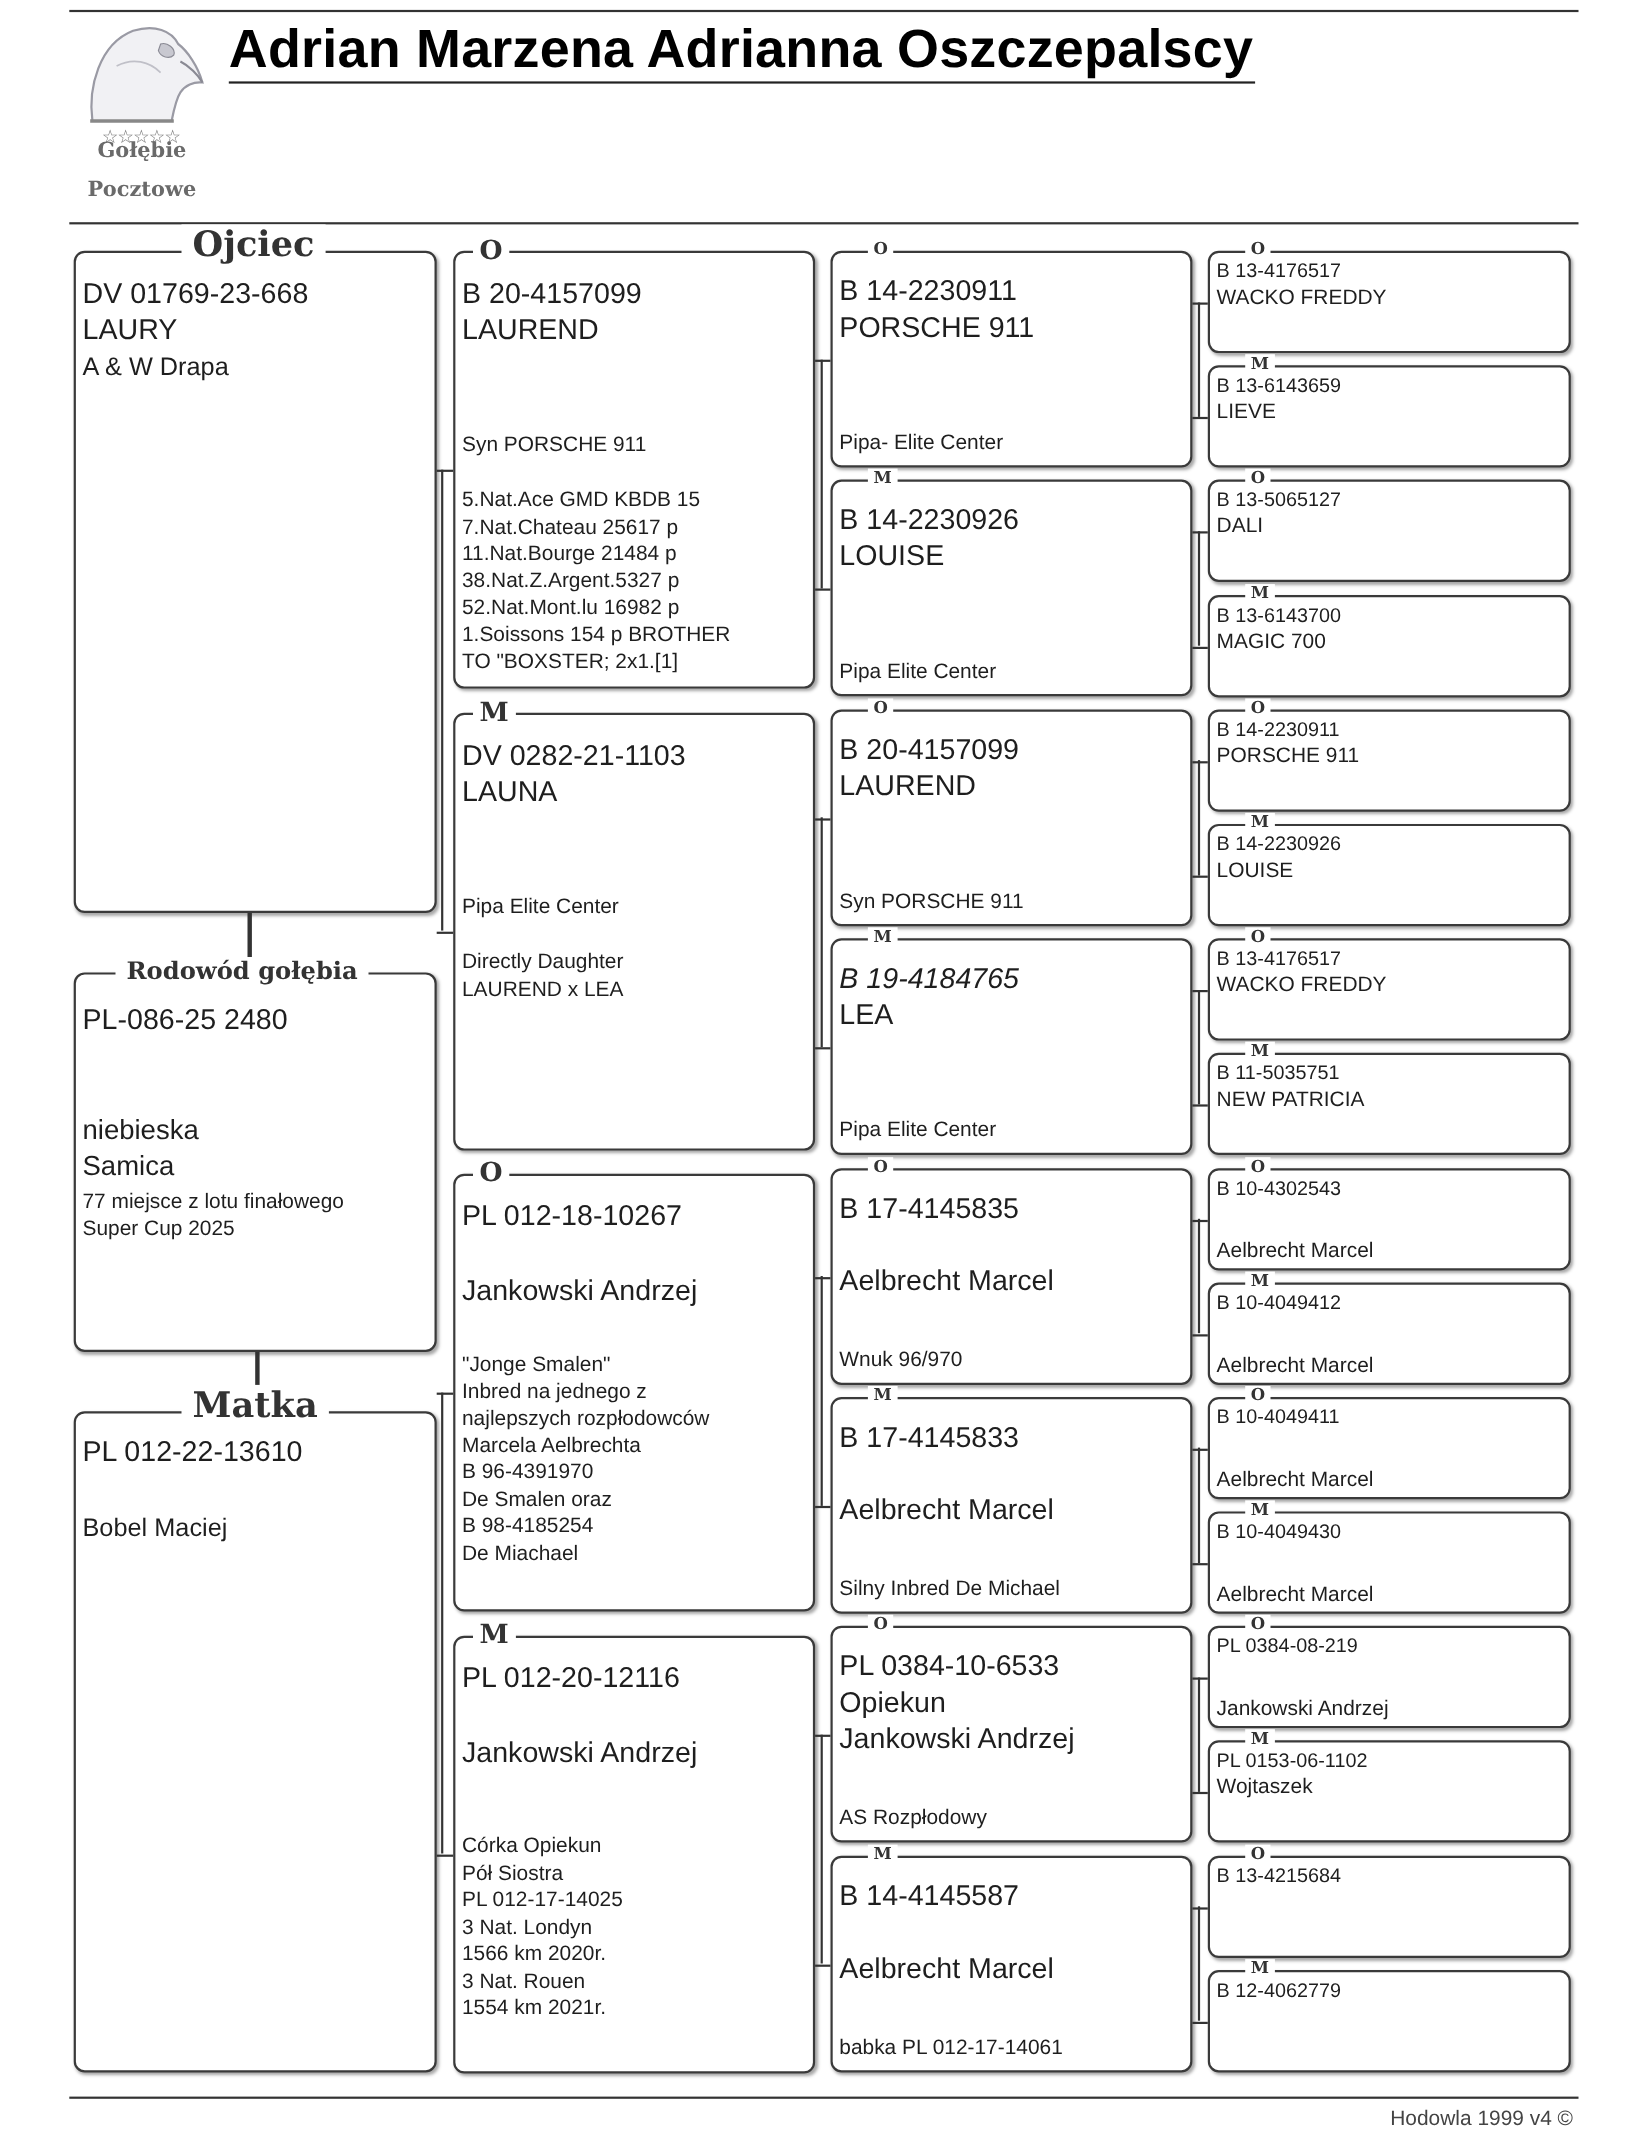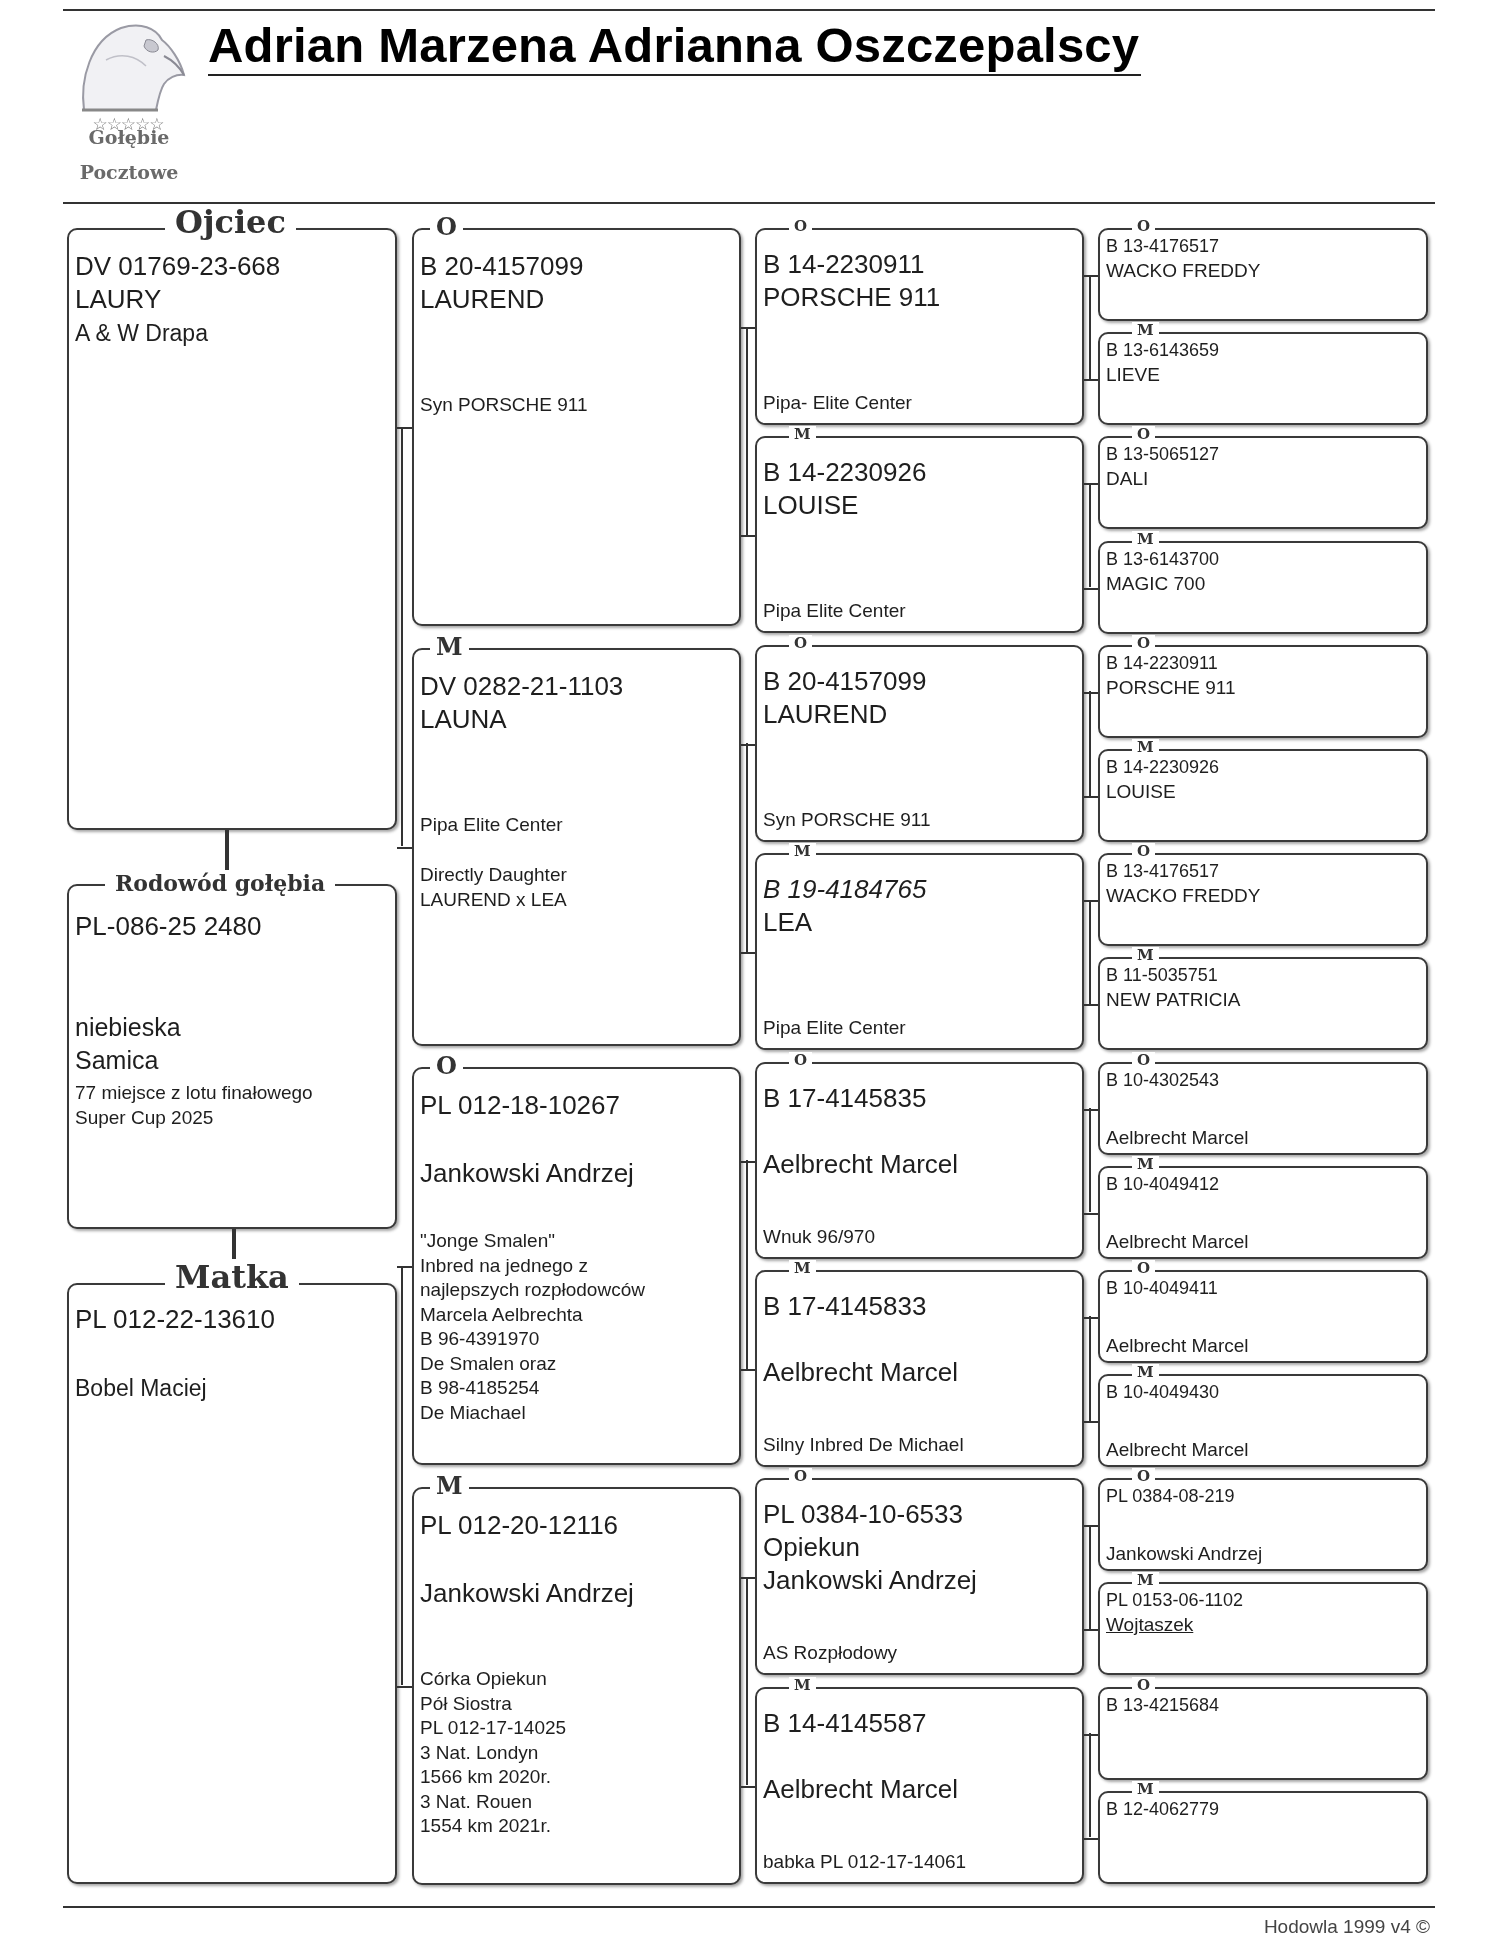--- a/index.html
+++ b/index.html
@@ -90,20 +90,27 @@
 <div id="col4"></div>
 
 <div class="rule" id="foot-rule"></div>
 <div id="footer">Hodowla 1999 v4 ©</div>
 
 <div class="box" style="left:412px;top:228px;width:329px;height:398px;">
     <div class="legend mid" style="left:16px;">O</div>
     <div class="txt ring" style="top:20px;">B 20-4157099</div>
     <div class="txt name" style="top:53px;">LAUREND</div>
     <div class="txt note" style="top:163px;">Syn PORSCHE 911</div>
+    <div class="txt notes" style="top:213px;">5.Nat.Ace GMD KBDB 15
+7.Nat.Chateau 25617 p
+11.Nat.Bourge 21484 p
+38.Nat.Z.Argent.5327 p
+52.Nat.Mont.lu 16982 p
+1.Soissons 154 p BROTHER
+TO "BOXSTER; 2x1.[1]</div>
   </div>
 <div class="conn" style="left:397px;top:427px;width:15px;height:2px;"></div>
 <div class="box" style="left:412px;top:648px;width:329px;height:398px;">
     <div class="legend mid" style="left:16px;">M</div>
     <div class="txt ring" style="top:20px;">DV 0282-21-1103</div>
     <div class="txt name" style="top:53px;">LAUNA</div>
     <div class="txt note" style="top:163px;">Pipa Elite Center</div>
     <div class="txt notes" style="top:213px;">Directly Daughter
 LAUREND x LEA</div>
   </div>
@@ -266,21 +273,21 @@
 <div class="conn" style="left:1084px;top:1421px;width:14px;height:2px;"></div>
 <div class="box" style="left:1098px;top:1478px;width:330px;height:93px;">
     <div class="legend small" style="left:32px;">O</div>
     <div class="txt ring4" style="top:2px;">PL 0384-08-219</div>
     <div class="txt name4" style="top:63px;">Jankowski Andrzej</div>
   </div>
 <div class="conn" style="left:1084px;top:1525px;width:14px;height:2px;"></div>
 <div class="box" style="left:1098px;top:1582px;width:330px;height:93px;">
     <div class="legend small" style="left:32px;">M</div>
     <div class="txt ring4" style="top:2px;">PL 0153-06-1102</div>
-    <div class="txt name4" style="top:30px;text-decoration:underline;">Wojtaszek</div>
+    <div class="txt name4" style="top:30px;">Wojtaszek</div>
   </div>
 <div class="conn" style="left:1084px;top:1629px;width:14px;height:2px;"></div>
 <div class="box" style="left:1098px;top:1687px;width:330px;height:93px;">
     <div class="legend small" style="left:32px;">O</div>
     <div class="txt ring4" style="top:2px;">B 13-4215684</div>
   </div>
 <div class="conn" style="left:1084px;top:1734px;width:14px;height:2px;"></div>
 <div class="box" style="left:1098px;top:1791px;width:330px;height:93px;">
     <div class="legend small" style="left:32px;">M</div>
     <div class="txt ring4" style="top:2px;">B 12-4062779</div>

